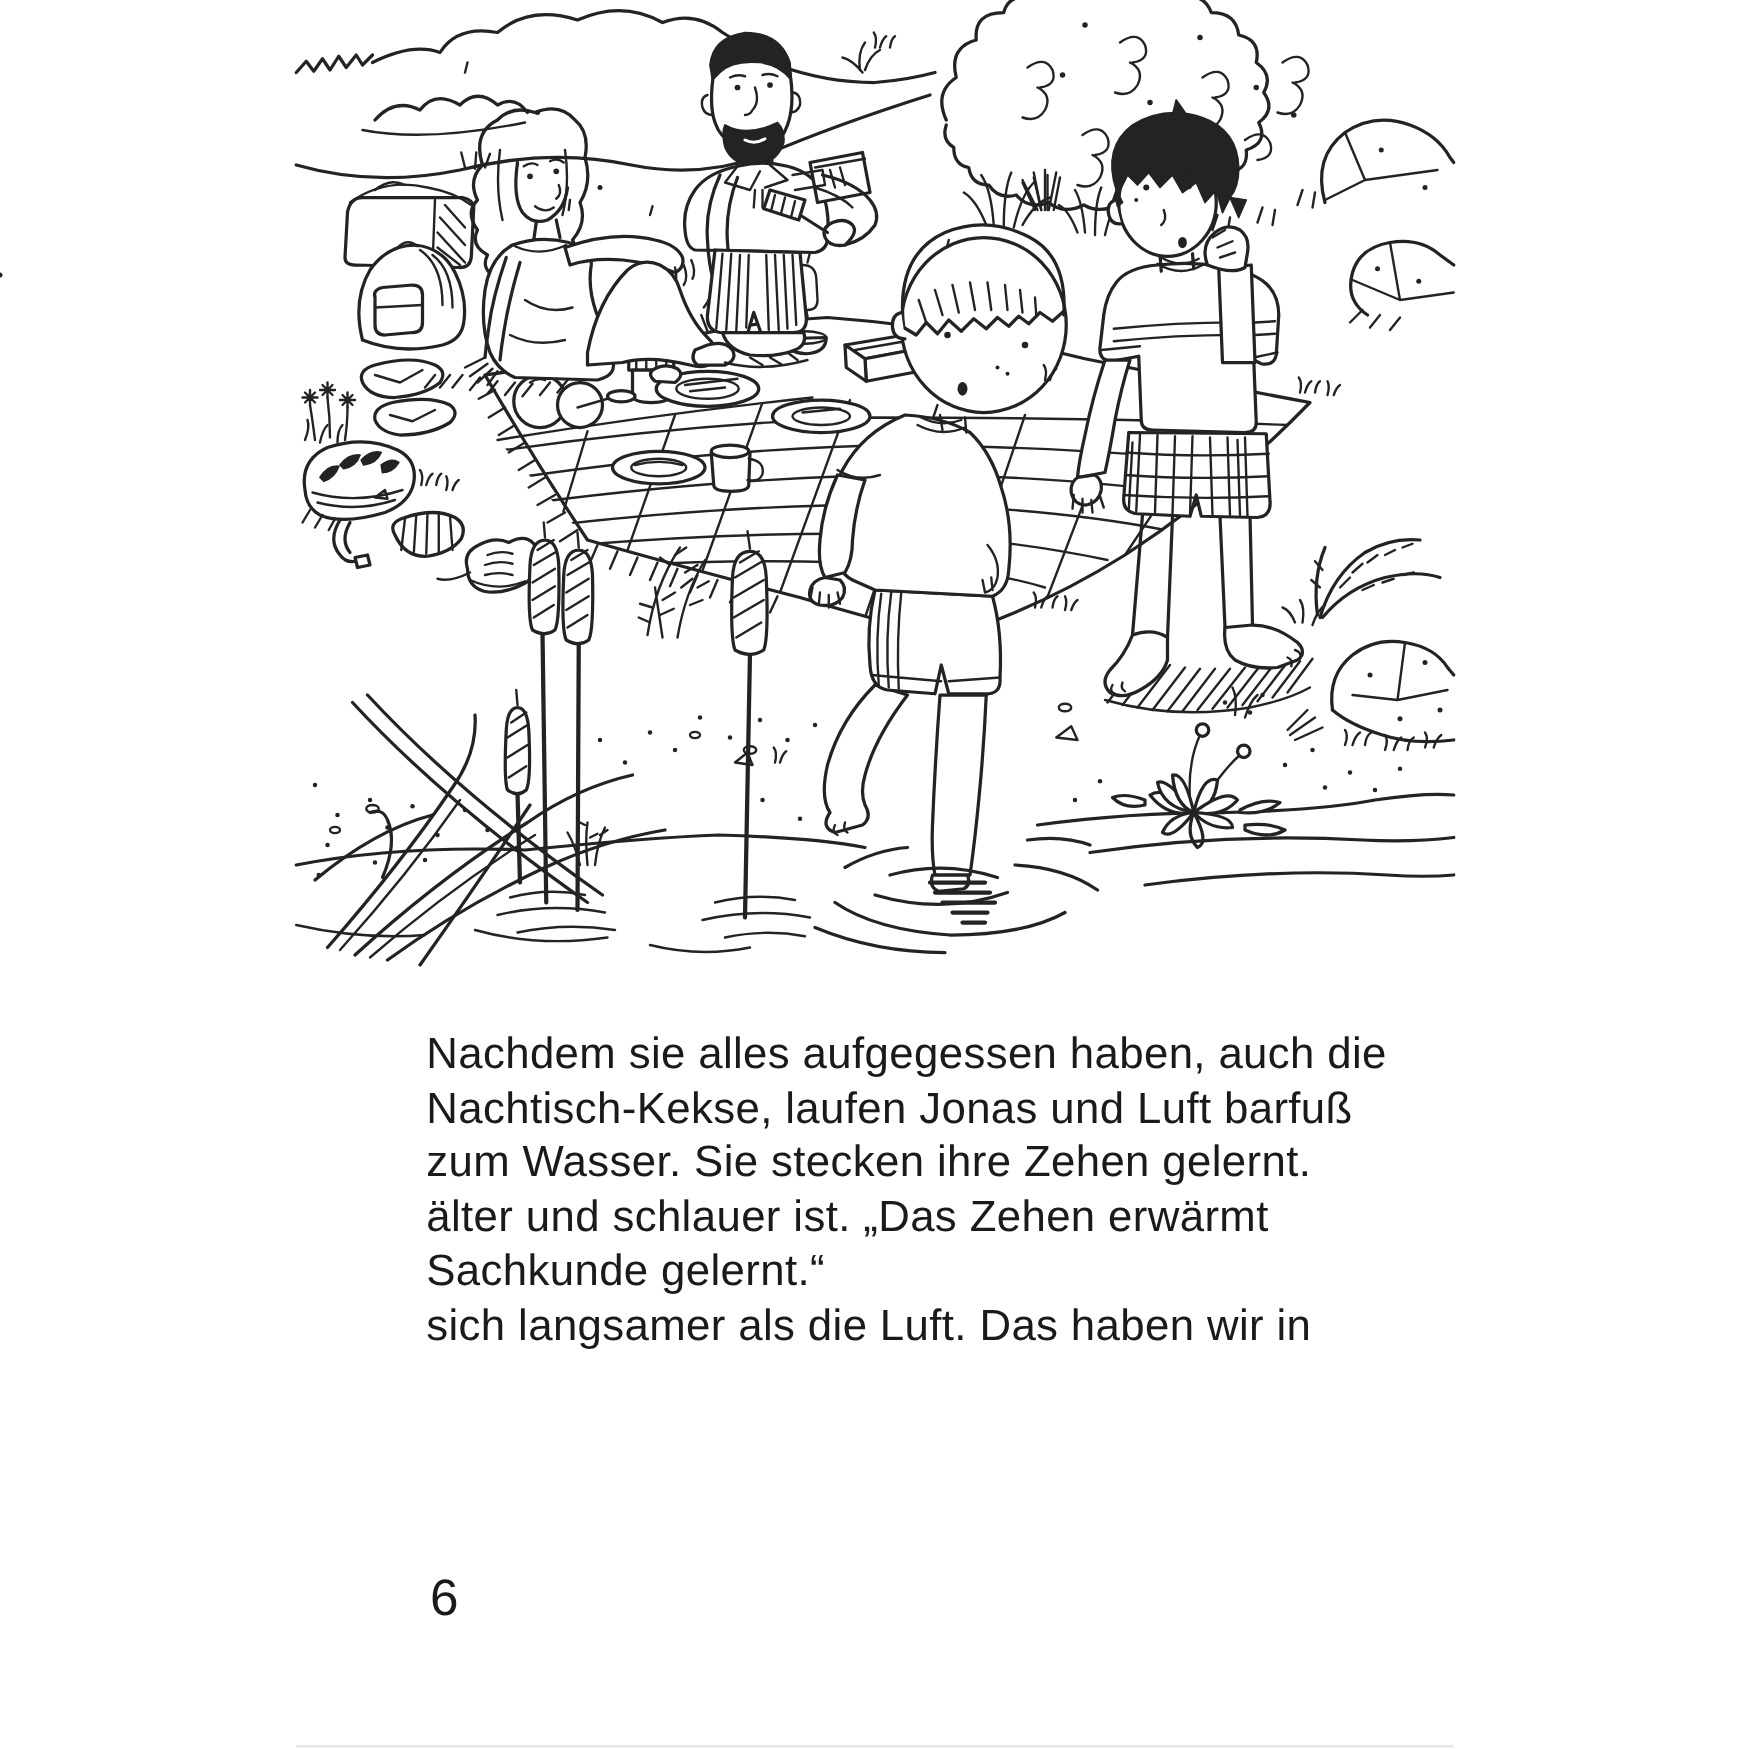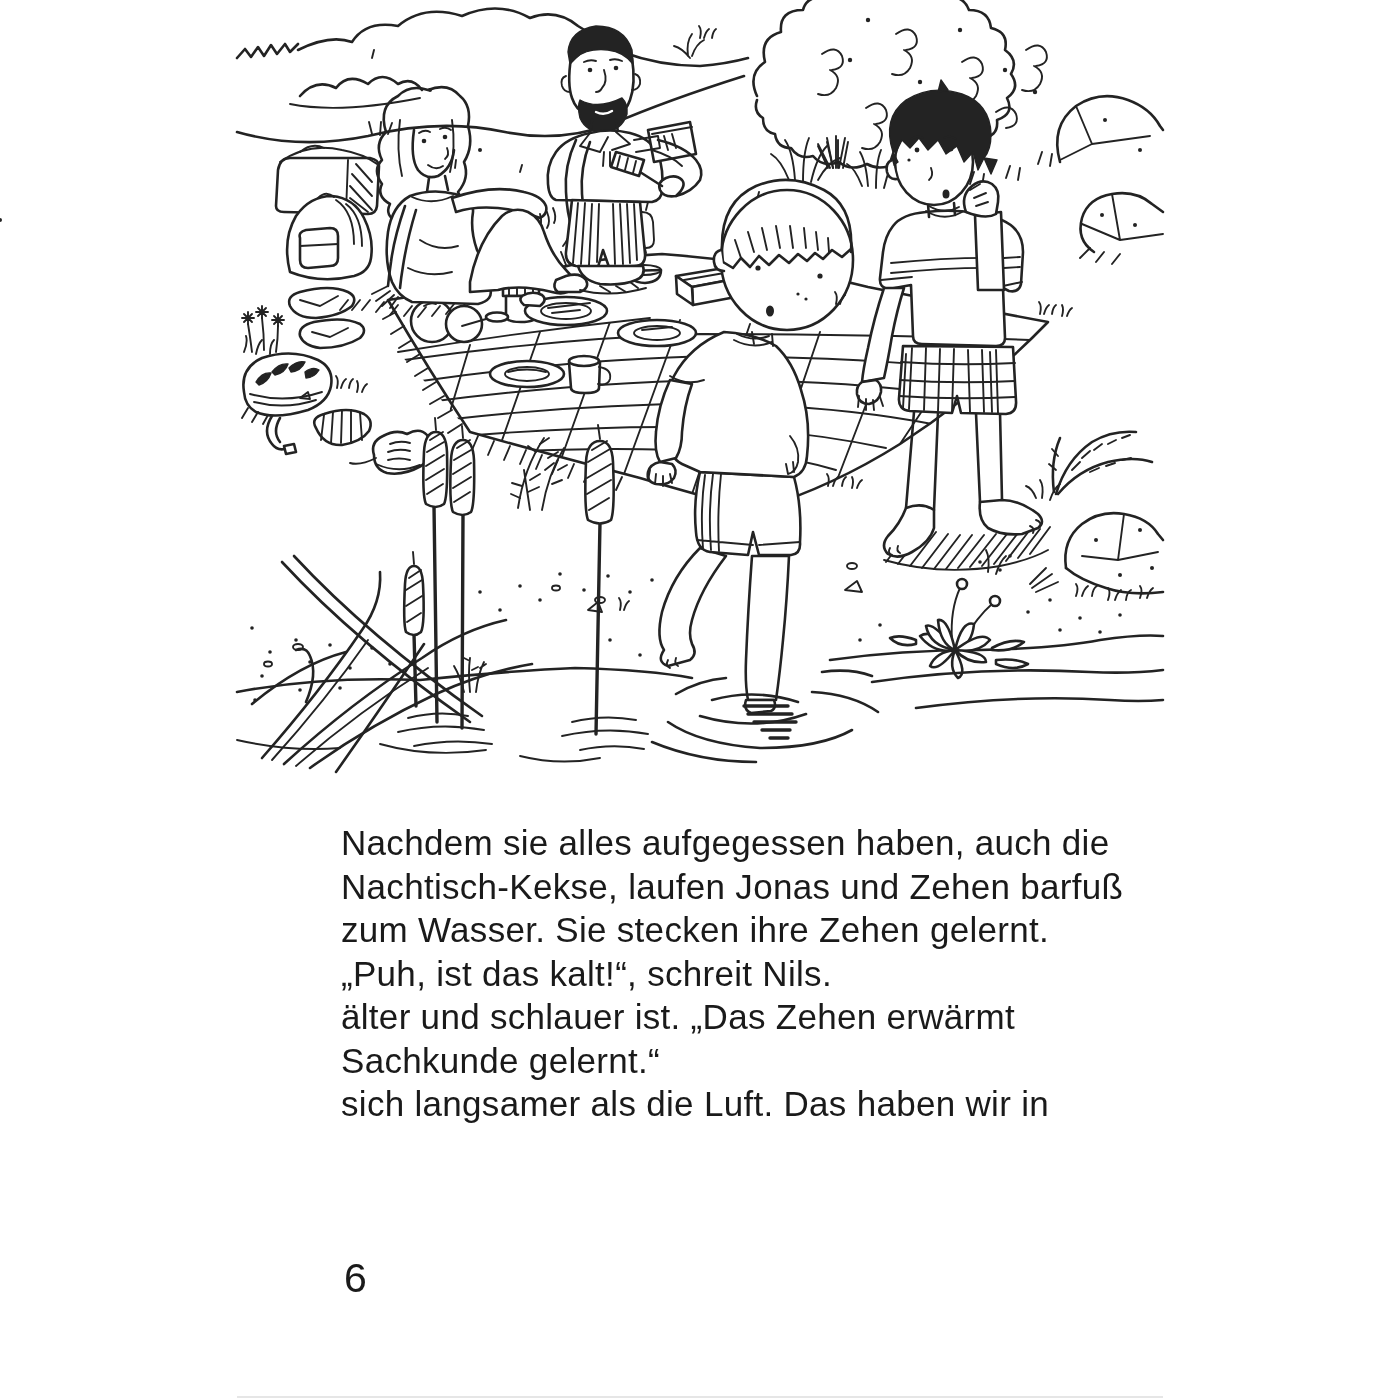--- a/index.html
+++ b/index.html
@@ -442,23 +442,22 @@
     <path d="M700,38 q2,-8 -1,-12 m5,12 q2,-7 5,-9 m3,9 q1,-7 4,-9"></path>
     <path d="M828,486 q2,-8 -1,-12 m6,12 q2,-7 5,-9 m4,9 q1,-7 4,-9 M852,488 q2,-7 0,-11 m5,11 q2,-6 5,-8"></path>
     <path d="M1040,314 q2,-8 -1,-12 m5,12 q2,-7 5,-9 m3,9 q1,-7 4,-9 M1062,316 q2,-7 0,-11 m5,11 q2,-6 5,-8"></path>
     <path d="M620,610 q2,-8 -1,-12 m5,12 q2,-7 5,-9"></path>
     <path d="M836,304 q2,-8 -1,-12 m5,12 q2,-7 5,-9"></path>
   </g>
 </svg>
 
   <div class="story">
     <div>Nachdem sie alles aufgegessen haben, auch die</div>
-    <div>Nachtisch-Kekse, laufen Jonas und Zehen barfuß</div>
+    <div>Nachtisch-Kekse, laufen Jonas und Luft barfuß</div>
     <div>zum Wasser. Sie stecken ihre Zehen gelernt.</div>
-    <div>„Puh, ist das kalt!“, schreit Nils.</div>
     <div>älter und schlauer ist. „Das Zehen erwärmt</div>
     <div>Sachkunde gelernt.“</div>
     <div>sich langsamer als die Luft. Das haben wir in</div>
   </div>
 
   <div class="pagenum">6</div>
   <div class="bottom-rule"></div>
 </div>
 
 </body></html>

